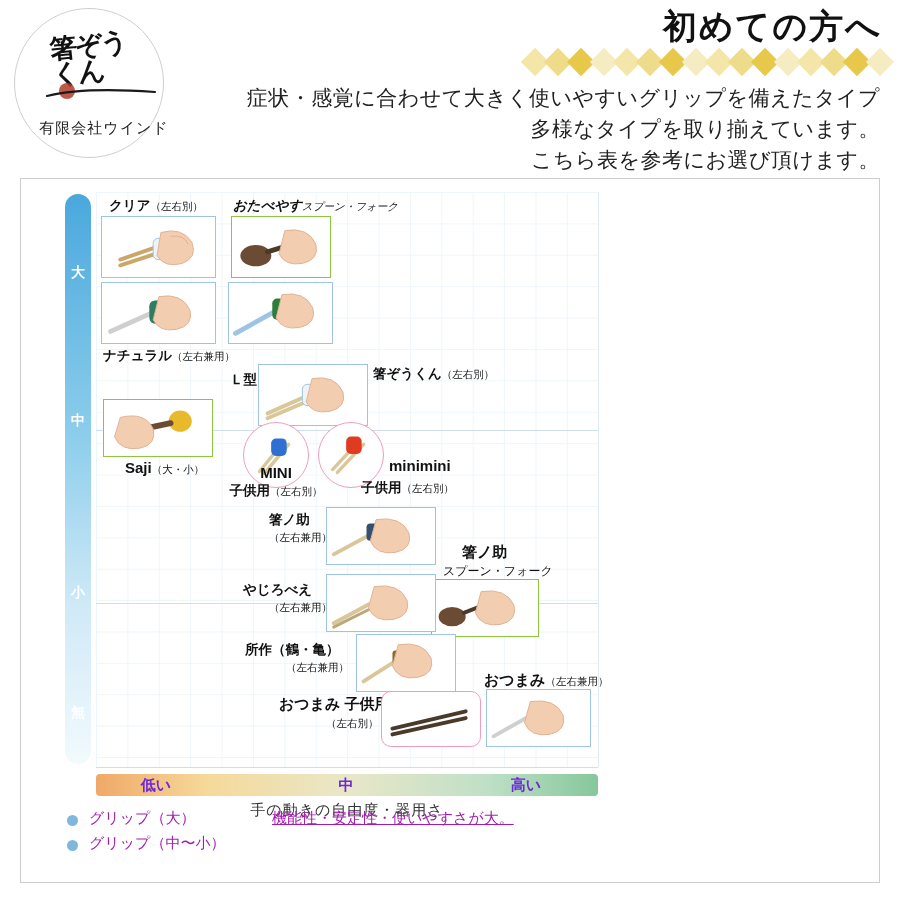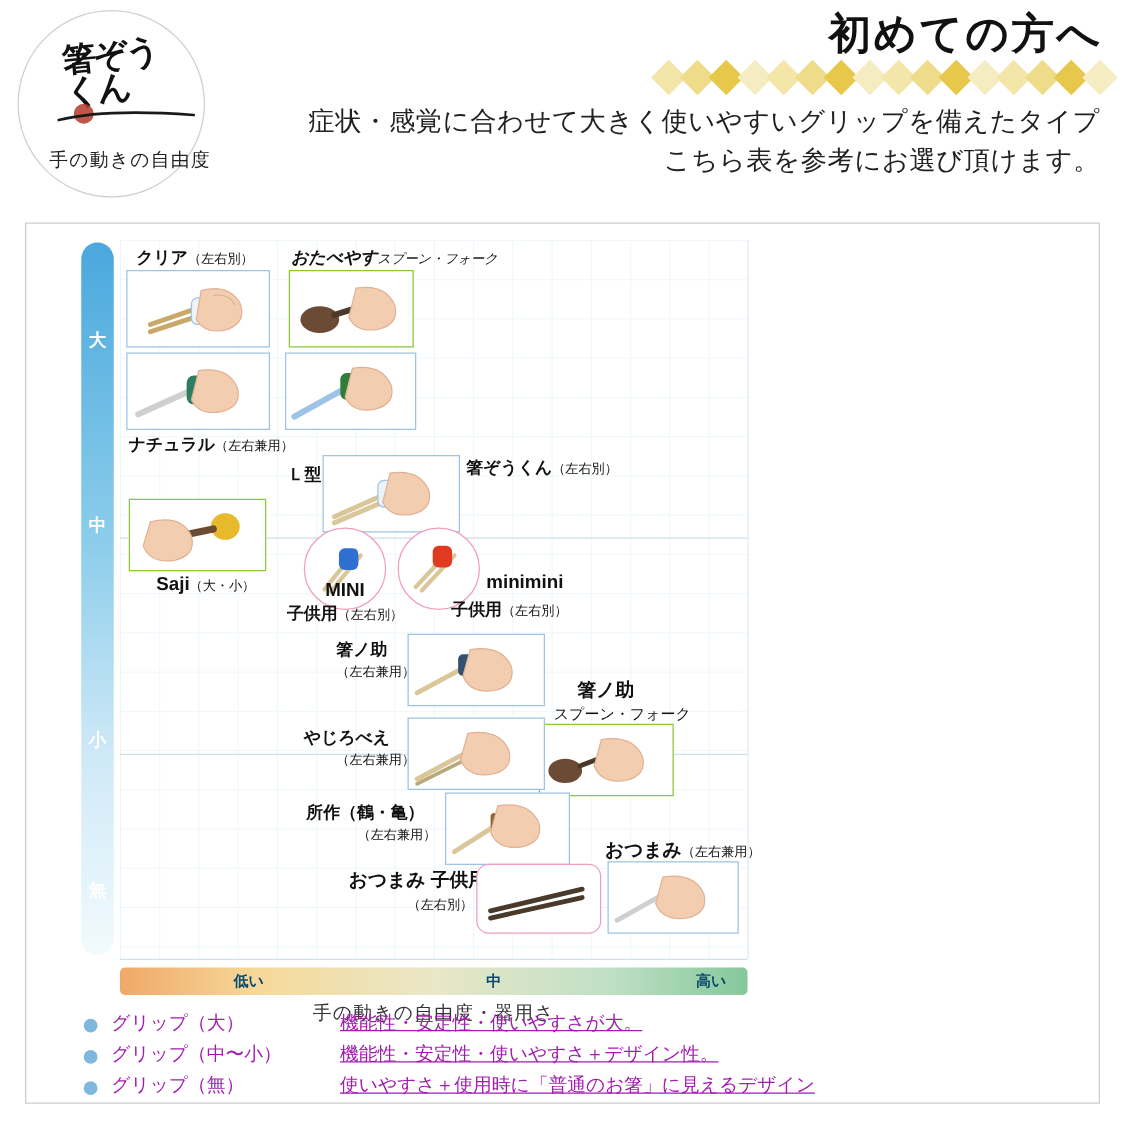--- a/index.html
+++ b/index.html
@@ -86,21 +86,21 @@
     font-size:15px;color:#333;line-height:19px;text-align:center;
     letter-spacing:1px;
   }
   
   #xaxis{
     position:absolute;left:75px;top:595px;width:502px;height:22px;border-radius:4px;
     background:linear-gradient(to right,#f0a868 0%,#f6d99a 22%,#e9e7c8 50%,#bfe0c6 78%,#86c79b 100%);
   }
   .xlab{
     position:absolute;top:595px;height:22px;line-height:22px;
-    color:#0c4a6e;font-size:12px;font-weight:bold;text-align:right;
+    color:#6d28d9;font-size:15px;font-weight:bold;text-align:center;
   }
   #xtitle{
     position:absolute;left:75px;top:622px;width:502px;text-align:center;
     font-size:15px;color:#333;letter-spacing:1px;
   }
 
   
   .cell{position:absolute;box-sizing:border-box;background:#ffffff;}
   .cell.blue{border:1px solid #9dc3e6;}
   .cell.green{border:1px solid #8cc63f;}
@@ -129,21 +129,21 @@
 <div id="header">
 
   <div id="logo-circle">
     <div id="logo-kanji">箸ぞうくん</div>
     <div id="logo-dot"></div>
     <div id="logo-stroke">
       <svg viewBox="0 0 112 12" preserveAspectRatio="none">
         <path d="M2 9 C 30 2, 70 2, 110 5" stroke="#1a1a1a" stroke-width="2.2" fill="none" stroke-linecap="round"></path>
       </svg>
     </div>
-    <div id="logo-company">手の動きの自由度</div>
+    <div id="logo-company">有限会社ウインド</div>
   </div>
 
   <div id="title">初めての方へ</div>
 
   <div id="diamonds">
       <div class="dia" style="left: 0px; background: rgb(243, 230, 168);"></div>
       <div class="dia" style="left: 23px; background: rgb(239, 220, 138);"></div>
       <div class="dia" style="left: 46px; background: rgb(232, 200, 74);"></div>
       <div class="dia" style="left: 69px; background: rgb(245, 236, 194);"></div>
       <div class="dia" style="left: 92px; background: rgb(243, 230, 168);"></div>
@@ -155,20 +155,21 @@
       <div class="dia" style="left: 230px; background: rgb(232, 200, 74);"></div>
       <div class="dia" style="left: 253px; background: rgb(245, 236, 194);"></div>
       <div class="dia" style="left: 276px; background: rgb(243, 230, 168);"></div>
       <div class="dia" style="left: 299px; background: rgb(239, 220, 138);"></div>
       <div class="dia" style="left: 322px; background: rgb(232, 200, 74);"></div>
       <div class="dia" style="left: 345px; background: rgb(245, 236, 194);"></div>
     </div>
 
   <div id="lead">
     <div>症状・感覚に合わせて大きく使いやすいグリップを備えたタイプ</div>
+    <div>多様なタイプを取り揃えています。</div>
     <div>こちら表を参考にお選び頂けます。</div>
   </div>
 </div>
 
 <div id="chart">
 
   <div id="plot"></div>
   <div class="hline" style="top:251px;"></div>
   <div class="hline" style="top:424px;"></div>
   <div class="hline" style="top:588px;"></div>
@@ -391,22 +392,16 @@
 
   <div id="legend">
     <div class="lrow">
       <span class="ldot"></span>
       <span class="lname">グリップ（大）</span>
       <span class="ldesc">機能性・安定性・使いやすさが大。</span>
     </div>
     <div class="lrow">
       <span class="ldot"></span>
       <span class="lname">グリップ（中〜小）</span>
-      <span class="ldesc">機能性・安定性・使いやすさ＋デザイン性。</span>
-    </div>
-    <div class="lrow">
-      <span class="ldot"></span>
-      <span class="lname">グリップ（無）</span>
-      <span class="ldesc">使いやすさ＋使用時に「普通のお箸」に見えるデザイン</span>
     </div>
   </div>
 
 </div>
 
 </body></html>

